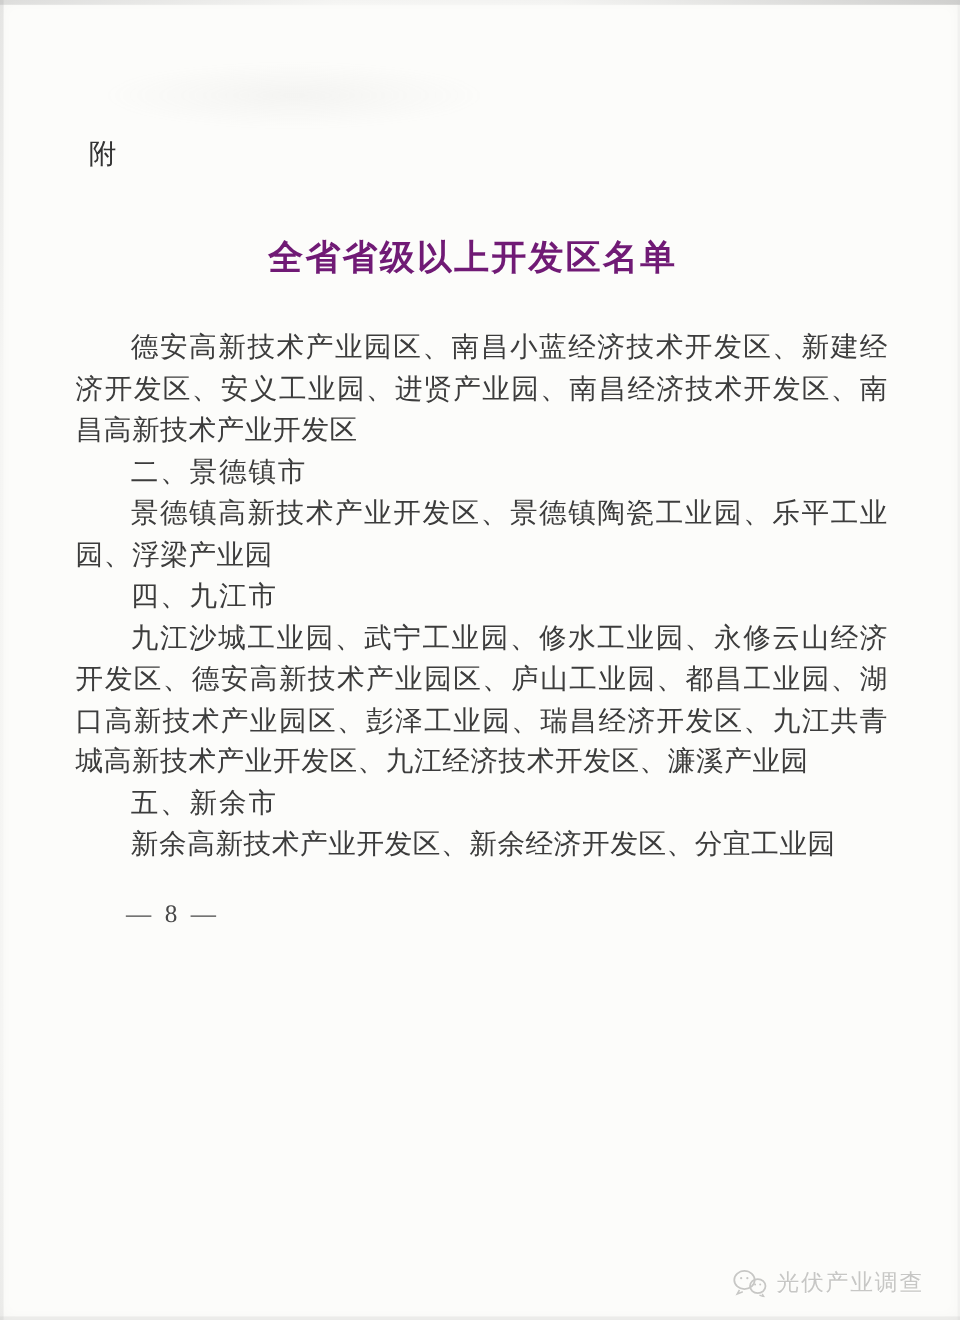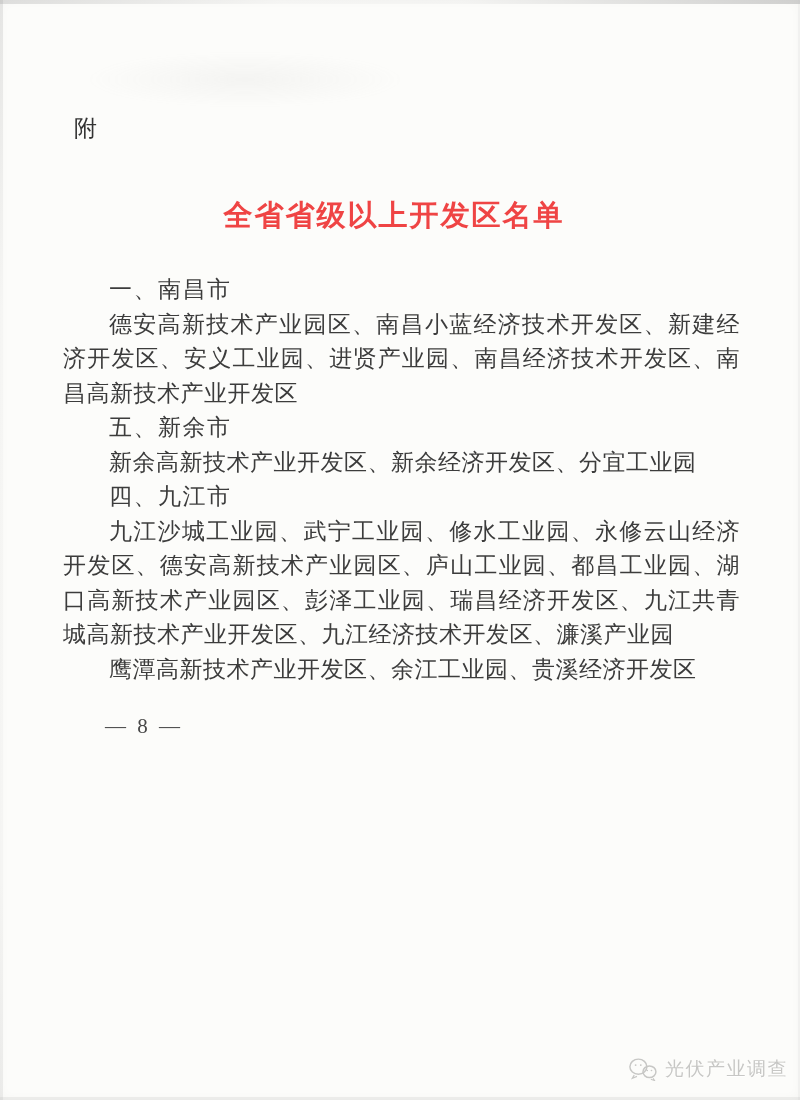--- a/index.html
+++ b/index.html
@@ -49,21 +49,21 @@
     line-height: 26px;
     color: #333333;
     letter-spacing: 1px;
   }
   .title {
     margin: 56px 12px 0 0;
     text-align: center;
     font-size: 29px;
     line-height: 34px;
     font-weight: bold;
-    color: #ef4444;
+    color: #701a75;
     letter-spacing: 2px;
   }
   .sections {
     margin: 41px 60px 0 63px;
     font-size: 23px;
     line-height: 34.5px;
     color: #3c3c3c;
   }
   .doc-section p {
     margin: 0;
@@ -78,21 +78,21 @@
   }
   .page-number {
     margin: 27px 0 0 105px;
     font-size: 21px;
     line-height: 24px;
     color: #484848;
     letter-spacing: 3px;
   }
   .watermark {
     position: absolute;
-    right: 12px;
+    right: 30px;
     bottom: 18px;
     display: flex;
     align-items: center;
     gap: 7px;
     color: #c7c7c5;
     font-size: 19px;
     letter-spacing: 1.5px;
     font-family: "Liberation Sans", "DejaVu Sans", sans-serif;
     text-shadow: 0 1px 0 rgba(255,255,255,0.9);
   }
@@ -107,38 +107,40 @@
   <div class="edge-right"></div>
   <div class="edge-bottom"></div>
   <div class="ghost-bleed"></div>
 
   <div class="attachment">附</div>
 
   <h1 class="title">全省省级以上开发区名单</h1>
 
   <div class="sections">
   <section class="doc-section">
-    <p class="sec-heading">一、南昌市</p>
     <p class="sec-body">德安高新技术产业园区、南昌小蓝经济技术开发区、新建经济开发区、安义工业园、进贤产业园、南昌经济技术开发区、南昌高新技术产业开发区</p>
   </section>
 
+  <section class="doc-section">
+    <p class="sec-heading">二、景德镇市</p>
+    <p class="sec-body">景德镇高新技术产业开发区、景德镇陶瓷工业园、乐平工业园、浮梁产业园</p>
+  </section>
 
+
+  <section class="doc-section">
+    <p class="sec-heading">四、九江市</p>
+    <p class="sec-body">九江沙城工业园、武宁工业园、修水工业园、永修云山经济开发区、德安高新技术产业园区、庐山工业园、都昌工业园、湖口高新技术产业园区、彭泽工业园、瑞昌经济开发区、九江共青城高新技术产业开发区、九江经济技术开发区、濂溪产业园</p>
+  </section>
 
   <section class="doc-section">
     <p class="sec-heading">五、新余市</p>
     <p class="sec-body">新余高新技术产业开发区、新余经济开发区、分宜工业园</p>
   </section>
 
   <section class="doc-section">
-    <p class="sec-heading">四、九江市</p>
-    <p class="sec-body">九江沙城工业园、武宁工业园、修水工业园、永修云山经济开发区、德安高新技术产业园区、庐山工业园、都昌工业园、湖口高新技术产业园区、彭泽工业园、瑞昌经济开发区、九江共青城高新技术产业开发区、九江经济技术开发区、濂溪产业园</p>
-  </section>
-
-  <section class="doc-section">
-    <p class="sec-body">鹰潭高新技术产业开发区、余江工业园、贵溪经济开发区</p>
   </section>
 </div>
 
   <div class="page-number">— 8 —</div>
 
   <div class="watermark">
     <svg class="wm-icon" width="30" height="24" viewBox="0 0 32 26" fill="none" stroke="#c7c7c5" stroke-width="1.6">
       <ellipse cx="11" cy="10.5" rx="9.2" ry="8.2"></ellipse>
       <path d="M6.5 19.5 L4.5 23 L9.5 21" fill="#fcfcfa" stroke="#c7c7c5" stroke-width="1.4"></path>
       <ellipse cx="23" cy="16" rx="7" ry="6.3"></ellipse>

